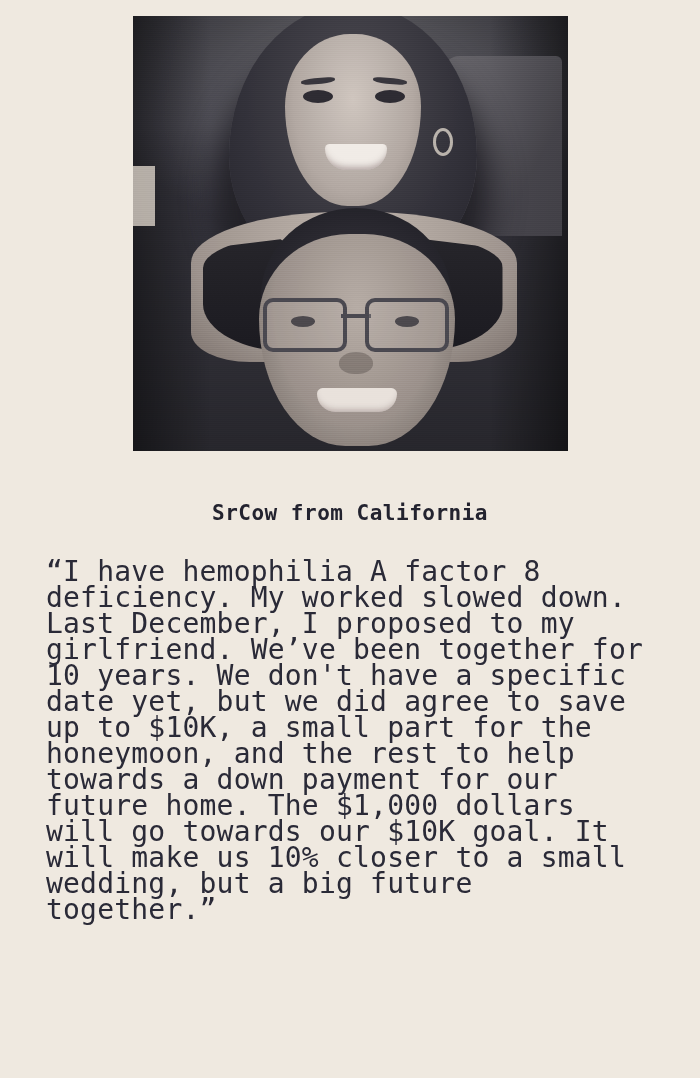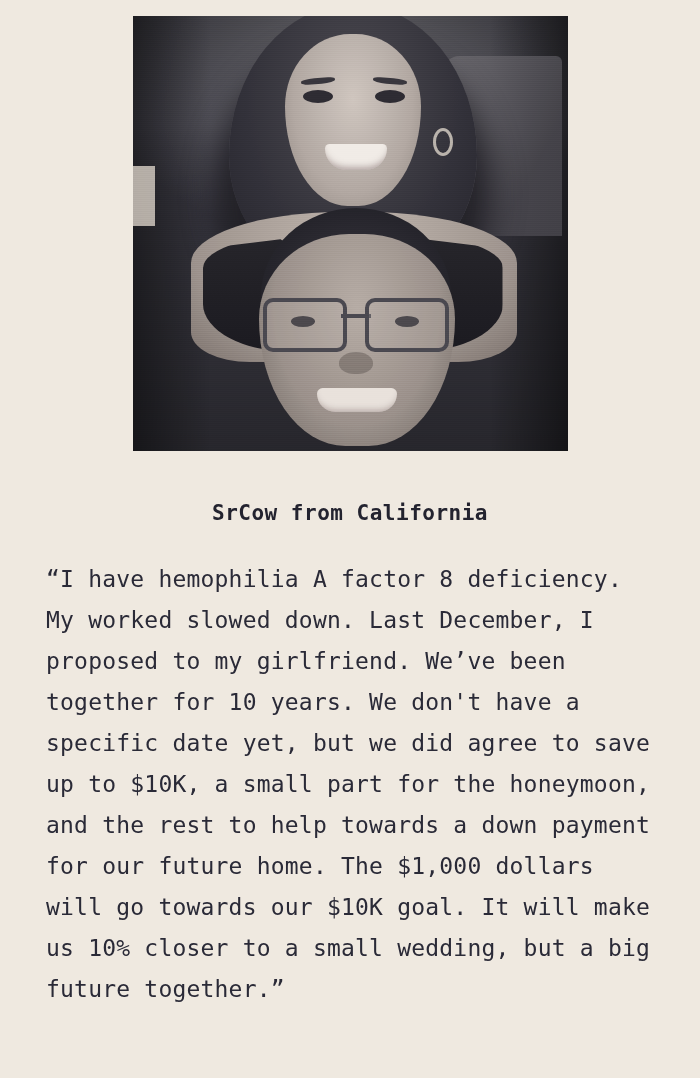--- a/index.html
+++ b/index.html
@@ -198,22 +198,22 @@
     margin-top: 50px;
     font-size: 21px;
     font-weight: bold;
     letter-spacing: 0.5px;
     text-align: center;
     color: #23232f;
   }
   .quote {
     margin-top: 34px;
     width: 100%;
-    font-size: 23px;
-    line-height: 41px;
+    font-size: 28px;
+    line-height: 26px;
     letter-spacing: 0.2px;
     color: #2a2a37;
     text-align: left;
     white-space: pre-wrap;
   }
 </style>
 </head>
 <body>
 
 <div class="card">

